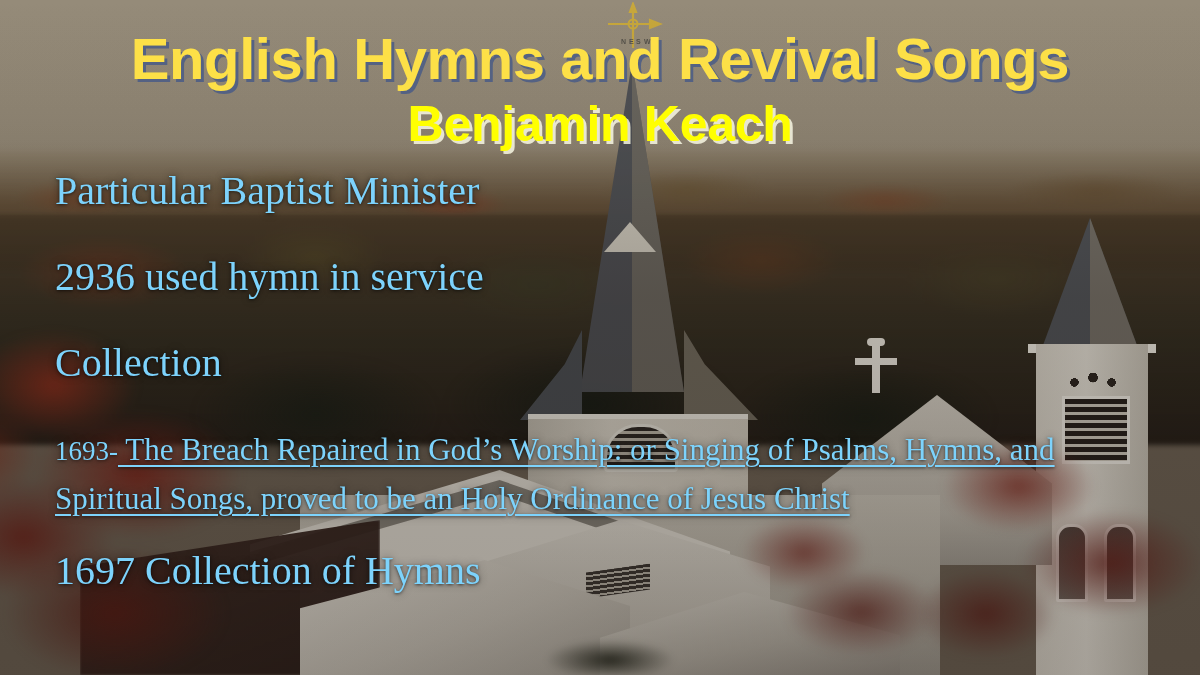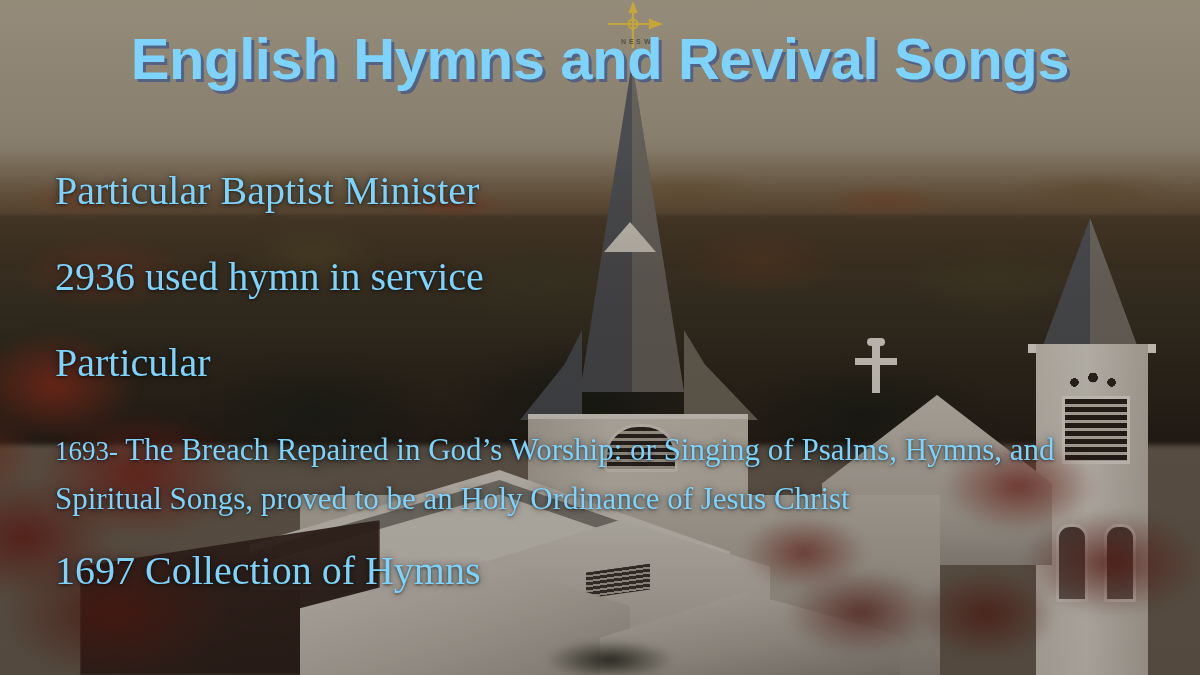--- a/index.html
+++ b/index.html
@@ -307,21 +307,21 @@
   }
   .title {
     position: absolute;
     left: 0; top: 28px;
     width: 1200px;
     text-align: center;
     font-family: "Liberation Sans", "DejaVu Sans", sans-serif;
     font-weight: bold;
     font-size: 58px;
     line-height: 62px;
-    color: #7dd3fc;
+    color: #fde047;
     letter-spacing: -0.4px;
     text-shadow: 3px 3px 0 rgba(74,92,134,.85);
     white-space: nowrap;
   }
   .subtitle {
     position: absolute;
     left: 0; top: 96px;
     width: 1200px;
     text-align: center;
     font-family: "Liberation Sans", "DejaVu Sans", sans-serif;
@@ -352,20 +352,21 @@
     white-space: normal;
     font-size: 31px;
     line-height: 47px;
     margin: 0 0 26px 0;
     width: 1095px;
   }
   .year-lead {
     font-size: 27px;
   }
   .underlined {
+    text-decoration: underline;
     text-underline-offset: 5px;
     text-decoration-thickness: 1.5px;
   }
 </style>
 </head>
 <body>
 
 <div id="slide">
 
   <div class="bg">
@@ -425,28 +426,29 @@
     <div class="maple-right"></div>
     <div class="maple-center"></div>
 
     <div class="wash"></div>
   </div>
 
   <div class="content">
 
     <div class="title">English Hymns and Revival Songs</div>
 
+    <div class="subtitle">Benjamin Keach</div>
 
     <div class="body-block">
 
       <p class="bullet">Particular Baptist Minister</p>
 
       <p class="bullet">2936 used hymn in service</p>
 
-      <p class="bullet">Particular</p>
+      <p class="bullet">Collection</p>
 
       <p class="bullet para">
         <span class="year-lead">1693-</span><span class="underlined"> The Breach Repaired in God’s Worship: or Singing of Psalms, Hymns, and Spiritual Songs, proved to be an Holy Ordinance of Jesus Christ</span>
       </p>
 
       <p class="bullet">1697 Collection of Hymns</p>
 
     </div>
   </div>
 </div>

